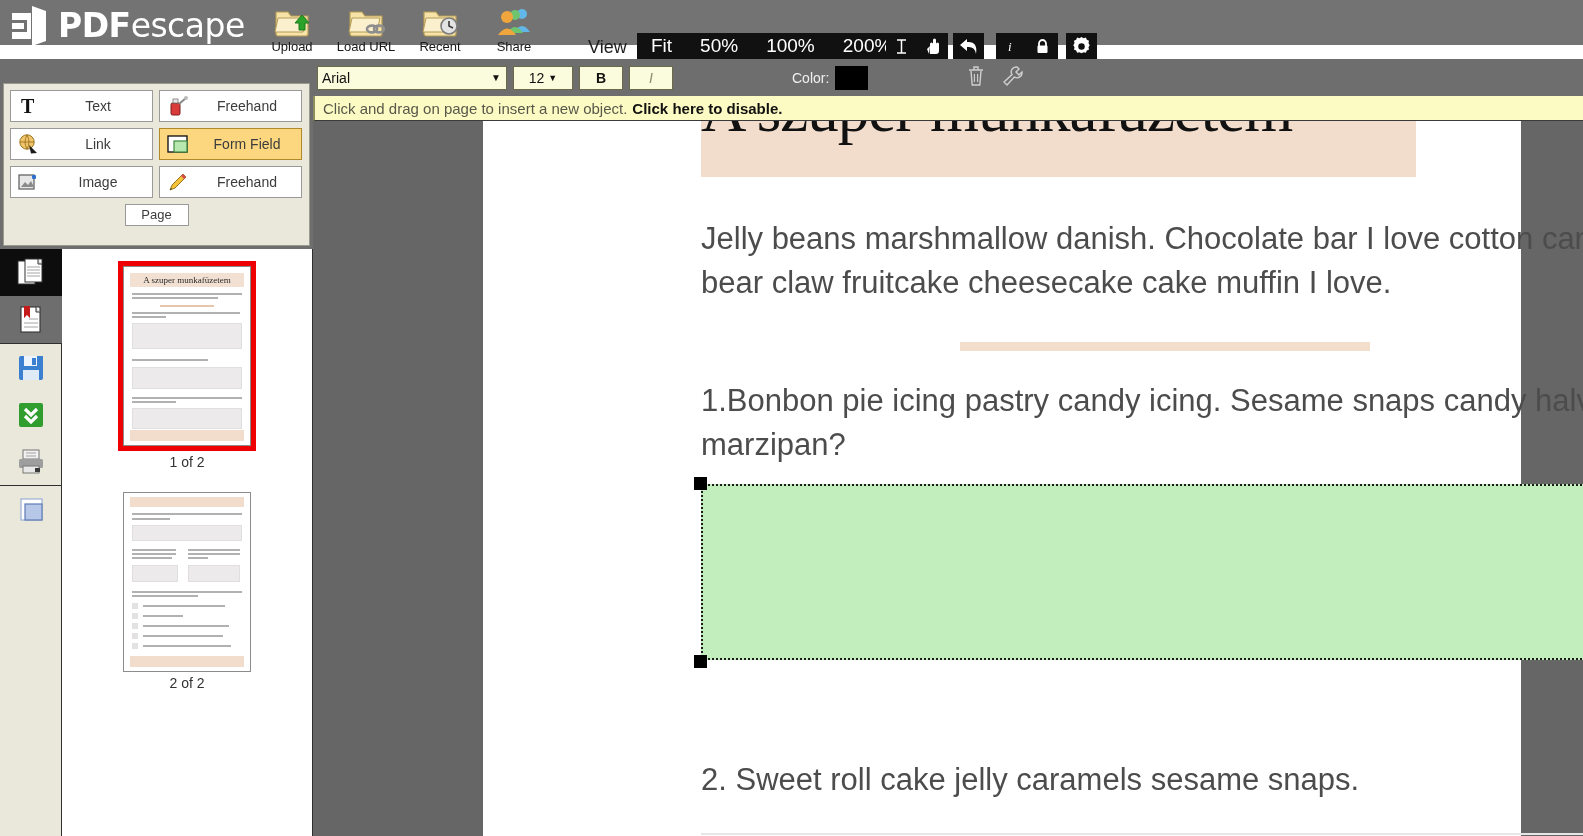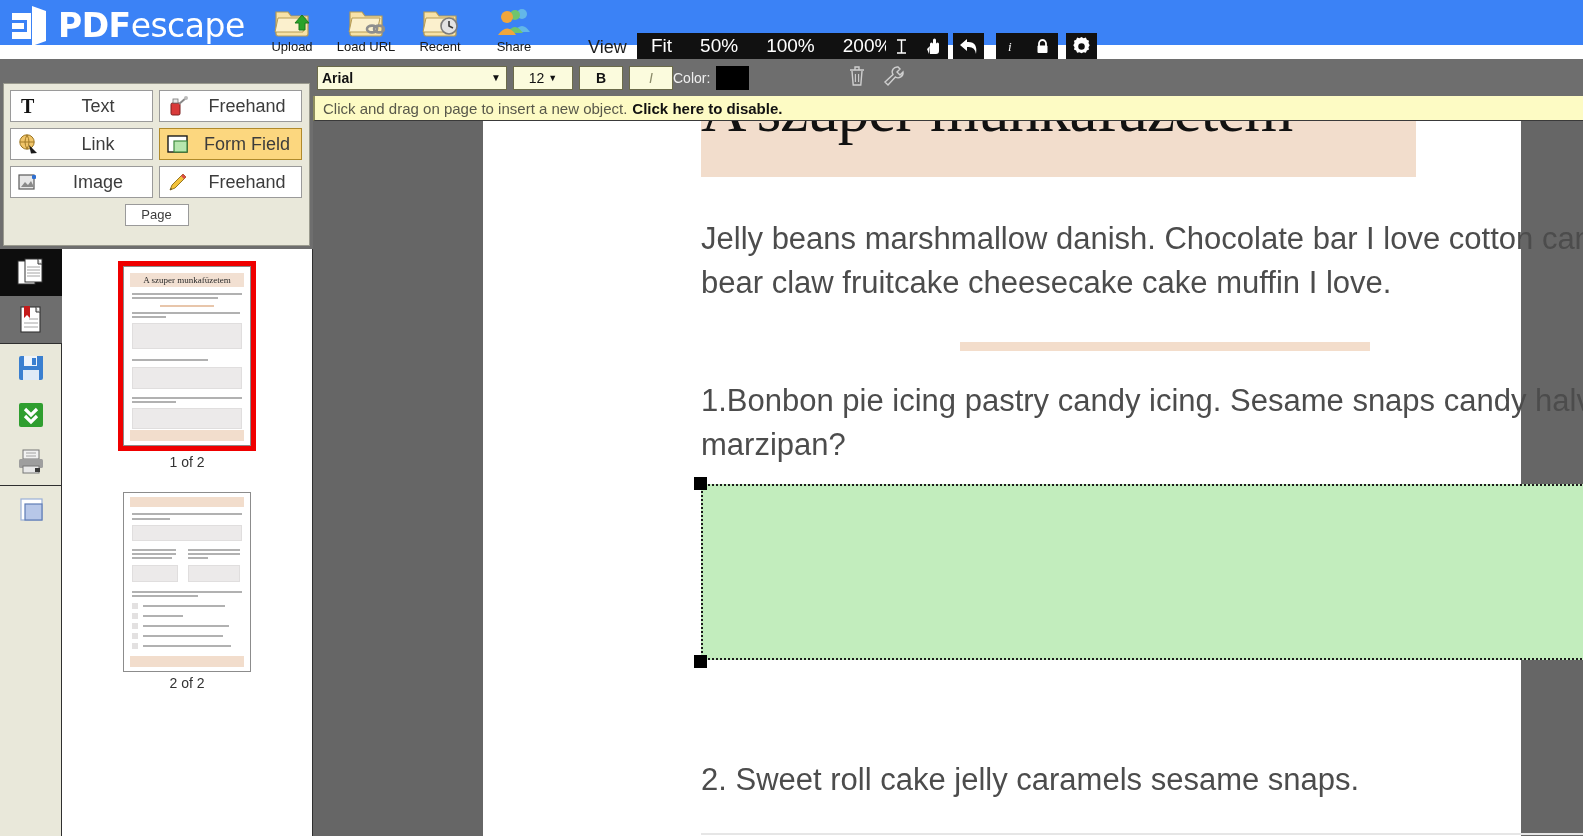--- a/index.html
+++ b/index.html
@@ -7,21 +7,21 @@
     width: 1583px; height: 836px;
     overflow: hidden;
     font-family: "Liberation Sans", sans-serif;
     background: #ffffff;
   }
   #app { position: relative; width: 1583px; height: 836px; }
 
   
   .topbar {
     position: absolute; left: 0; top: 0; width: 1583px; height: 45px;
-    background: #3b82f6;
+    background: #737373;
     padding-left: 36px;
   }
   .logo-wrap {
     position: absolute; left: 8px; top: 4px;
     display: flex; align-items: center; gap: 8px;
   }
   .logo-mark { width: 42px; height: 44px; display: block; }
   .logo-text {
     font-size: 33px; font-weight: bold; color: #ffffff;
     letter-spacing: -0.5px; line-height: 44px;
@@ -98,56 +98,56 @@
     width: 143px; height: 32px; background: #ffffff;
     border: 1px solid #9a9a9a; display: flex; align-items: center;
     cursor: pointer; position: relative;
   }
   .ib-btn.active { background: #fcd77f; border-color: #b08a2a; }
   .ib-btn .ibic {
     width: 30px; display: flex; align-items: center; justify-content: center;
     margin-left: 3px;
   }
   .ib-btn .iblbl {
-    flex: 1; text-align: center; font-size: 18px; color: #3c3c3c;
+    flex: 1; text-align: center; font-size: 14px; color: #3c3c3c;
   }
   .ib-more-wrap { display: flex; justify-content: center; margin-top: 2px; }
   .ib-more {
     width: 64px; height: 22px; background: #ffffff; border: 1px solid #9a9a9a;
     font-size: 13px; color: #3c3c3c; line-height: 20px; text-align: center;
     cursor: pointer;
   }
 
   
   .formatbar {
     position: absolute; left: 313px; top: 59px; width: 1270px; height: 37px;
     background: #6e6e6e; display: flex; align-items: center; padding-left: 4px;
   }
   .font-select {
     width: 190px; height: 24px; background: #fbfbdd; border: 1px solid #6b6b4a;
-    font-size: 14px; font-weight: bold; color: #111; padding-left: 4px;
+    font-size: 14px; font-weight: normal; color: #111; padding-left: 4px;
     display: flex; align-items: center; justify-content: space-between;
     cursor: pointer; font-family: "Liberation Sans", sans-serif;
   }
   .font-select .caret { font-size: 10px; padding-right: 5px; }
   .size-select {
     width: 60px; height: 24px; background: #fbfbdd; border: 1px solid #6b6b4a;
     font-size: 14px; color: #111; margin-left: 6px;
     display: flex; align-items: center; justify-content: center; gap: 4px;
     cursor: pointer;
   }
   .size-select .caret { font-size: 9px; }
   .bi-btn {
     width: 44px; height: 24px; background: #fbfbdd; border: 1px solid #6b6b4a;
     margin-left: 6px; font-size: 14px; color: #111; text-align: center;
     line-height: 22px; cursor: pointer;
   }
   .bi-btn.b { font-weight: bold; }
   .bi-btn.i { font-style: italic; color: #8b8b6a; }
-  .color-label { font-size: 14px; color: #f0f0f0; }
+  .color-label { margin-left: 119px; font-size: 14px; color: #f0f0f0; }
   .color-swatch {
     width: 33px; height: 24px; background: #000000; margin-left: 6px;
     cursor: pointer; border: 1px solid #000;
   }
   .fb-icons { margin-left: 98px; display: flex; gap: 16px; align-items: center; }
   .fb-ic { cursor: pointer; }
 
   
   .hintbar {
     position: absolute; left: 313px; top: 96px; width: 1270px; height: 25px;

